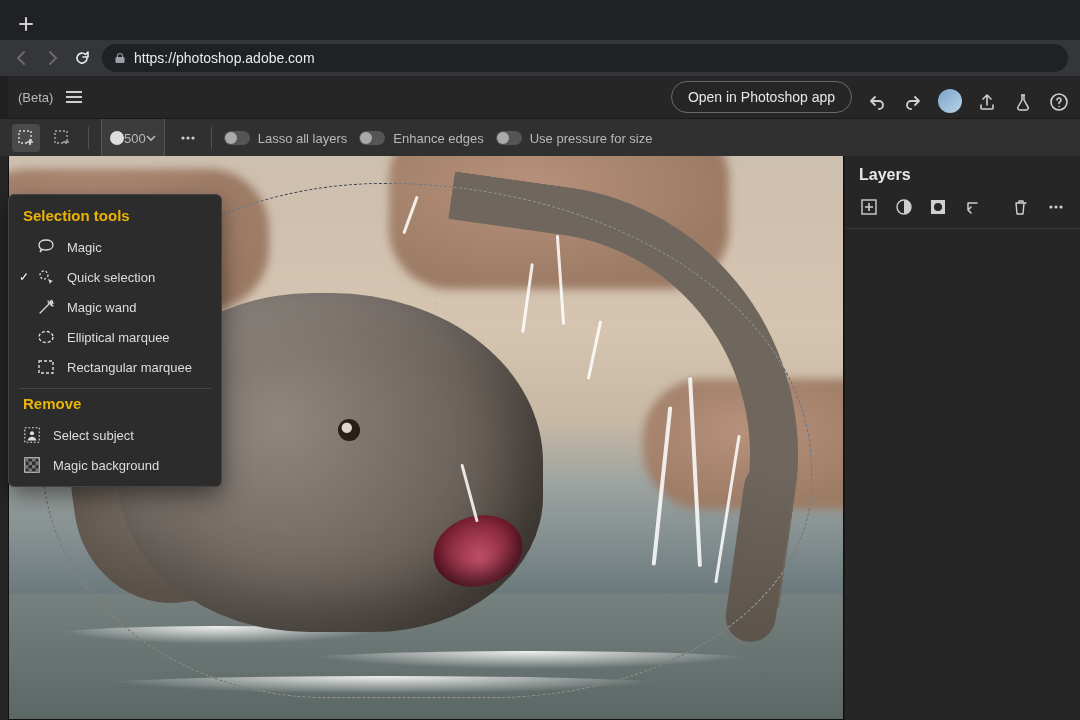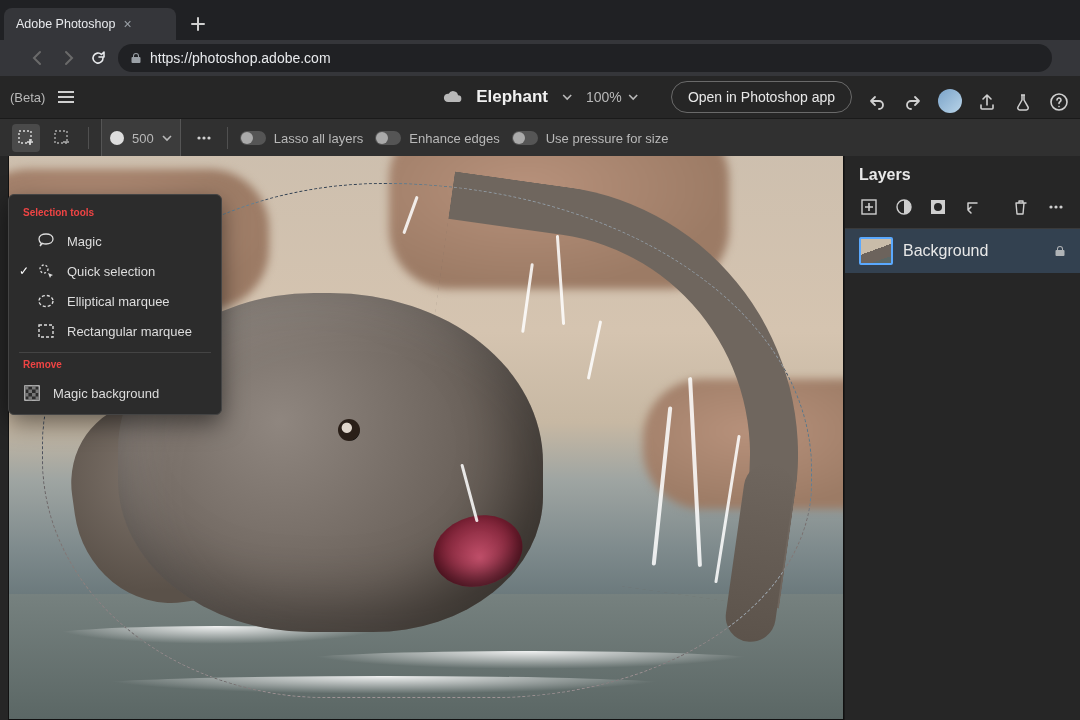--- a/index.html
+++ b/index.html
@@ -14,45 +14,45 @@
     --accent:#1473e6;
     --row-sel:#3a4a5a;
   }
   html,body{margin:0;padding:0;width:1080px;height:720px;background:#202020;font-family:"Segoe UI",Arial,sans-serif;color:var(--text);overflow:hidden;}
   
   .tabstrip{height:40px;background:#202124;display:flex;align-items:flex-end;padding-left:4px;}
   .tab{display:flex;align-items:center;gap:8px;height:32px;background:#35363a;border-radius:8px 8px 0 0;padding:0 10px 0 12px;font-size:12.5px;color:#e8eaed;min-width:150px;}
   .tab .close{font-size:14px;color:#9aa0a6;}
   .newtab{width:28px;height:28px;display:flex;align-items:center;justify-content:center;color:#cfcfcf;margin-left:8px;margin-bottom:2px;border-radius:50%;}
   
-  .urlbar{height:36px;background:#35363a;display:flex;align-items:center;gap:10px;padding:0 28px;}
+  .urlbar{height:36px;background:#35363a;display:flex;align-items:center;gap:10px;padding:0 12px;}
   .urlbar .navbtn{width:20px;height:20px;display:flex;align-items:center;justify-content:center;color:#9aa0a6;}
   .urlbar .navbtn.enabled{color:#e8eaed;}
   .omni{flex:1;height:28px;background:#202124;border-radius:14px;display:flex;align-items:center;gap:8px;padding:0 12px;color:#e8eaed;font-size:14px;}
   .lock{width:12px;height:12px;}
   
-  .appheader{height:42px;background:var(--bg1);display:flex;align-items:center;padding:0 10px;gap:10px;position:relative;border-bottom:1px solid #1a1a1a;}
+  .appheader{height:42px;background:var(--bg1);display:flex;align-items:center;padding:0 10px;gap:10px;position:relative;border-bottom:1px solid #1a1a1a;margin-left:8px;}
   .beta{font-size:13px;color:var(--text-dim);}
   .hamburger div{width:16px;height:2px;background:#cfcfcf;margin:3px 0;}
   .center{position:absolute;left:50%;transform:translateX(-50%);display:flex;align-items:center;gap:14px;}
   .cloud{width:20px;height:14px;}
   .doc-title{font-size:17px;font-weight:600;color:#f0f0f0;}
   .chev{width:10px;height:10px;}
   .zoom{font-size:14px;color:var(--text-dim);display:flex;align-items:center;gap:6px;}
   .rightcluster{margin-left:auto;display:flex;align-items:flex-end;gap:14px;}
   .openbtn{border:1px solid #6a6a6a;border-radius:18px;padding:7px 16px;font-size:14px;color:var(--text);}
   .iconbtn{width:22px;height:22px;display:flex;align-items:center;justify-content:center;color:#d0d0d0;}
   .avatar{width:24px;height:24px;border-radius:50%;background:linear-gradient(135deg,#7aa3c9,#b9d4e8);}
   
   .optbar{height:38px;background:var(--bg2);display:flex;align-items:center;gap:12px;padding:0 12px;border-bottom:1px solid #1a1a1a;font-size:13px;color:var(--text-dim);}
   .optgroup{display:flex;align-items:center;gap:8px;}
   .sqbtn{width:28px;height:28px;border-radius:4px;display:flex;align-items:center;justify-content:center;}
   .sqbtn.active{background:#4a4a4a;}
   .vdiv{width:1px;height:22px;background:#505050;}
-  .brush{display:flex;align-items:center;gap:8px;background:#3c3c3c;border:1px solid #555;border-radius:4px;height:28px;padding:16px 8px;}
+  .brush{display:flex;align-items:center;background:#3c3c3c;border:1px solid #555;border-radius:4px;height:28px;padding:16px 8px;}
   .brush .dot{width:14px;height:14px;border-radius:50%;background:#ddd;}
   .toggle{width:26px;height:14px;border-radius:8px;background:#555;position:relative;}
   .toggle::after{content:"";position:absolute;width:12px;height:12px;border-radius:50%;background:#aaa;top:1px;left:1px;}
   
   .workspace{position:absolute;top:156px;bottom:0;left:0;right:0;display:flex;}
   .canvas-area{flex:1;background:#262626;position:relative;overflow:hidden;}
   .canvas{position:absolute;left:8px;top:-8px;right:0;bottom:0;border:1px solid #111;overflow:hidden;}
   .photo{position:absolute;inset:0;}
   .sky{position:absolute;inset:0;background:linear-gradient(#cdbfae 0%,#d5c4b0 32%,#c7b8a3 48%,#9fa5a2 58%,#7f8b8d 70%,#6c7a7d 78%,#566569 100%);}
   .rock{position:absolute;width:300px;height:140px;border-radius:60px;background:radial-gradient(ellipse at 40% 40%,#b7917b,#9c7b65 70%);filter:blur(4px);} 
@@ -62,43 +62,39 @@
   .eye{position:absolute;left:38%;top:44%;width:22px;height:22px;border-radius:50%;background:radial-gradient(circle at 40% 40%,#e0d6cc 0 25%,#2a1f18 30% 70%,#000 75%);}  
   .mouth{position:absolute;left:51%;top:64%;width:90px;height:70px;border-radius:50%;background:radial-gradient(circle at 50% 60%,#c2506b,#7a1f33 70%);transform:rotate(-15deg);box-shadow:inset 0 -10px 20px rgba(0,0,0,.5);}  
   .trunk{position:absolute;left:50%;top:-2%;width:52%;height:80%;border:48px solid #6f665e;border-bottom:none;border-left:none;border-radius:0 70% 0 0;transform:rotate(8deg);box-sizing:border-box;}
   .trunk::after{content:"";position:absolute;right:-46px;top:58%;width:50px;height:180px;background:linear-gradient(#6f665e,#5c534b);border-radius:30px;}
   .splash{position:absolute;width:3px;background:rgba(255,255,255,.85);border-radius:2px;}
   .water{position:absolute;left:0;right:0;bottom:0;height:22%;background:linear-gradient(#76817f,#5b6765);}
   .wave{position:absolute;height:18px;background:radial-gradient(ellipse at 50% 0,rgba(255,255,255,.9),rgba(255,255,255,0) 70%);border-radius:50%;}
   .marching{position:absolute;border:1.5px dashed #fff;border-radius:48% 60% 45% 40% / 55% 60% 45% 50%;mix-blend-mode:difference;pointer-events:none;}
   
   .toolpanel{position:absolute;left:8px;top:38px;width:212px;background:#2c2c2c;border:1px solid #444;border-radius:6px;box-shadow:0 8px 24px rgba(0,0,0,.5);padding:10px 0 6px;font-size:13px;}
-  .toolpanel h4{margin:2px 14px 8px;font-size:10px;font-weight:600;color:#ef4444;}
+  .toolpanel h4{margin:2px 14px 8px;font-size:15px;font-weight:600;color:#eab308;}
   .toolitem{display:flex;align-items:center;gap:12px;padding:6px 14px;color:#ddd;position:relative;}
   .toolitem .chk{position:absolute;left:10px;color:#fff;font-size:12px;}
   .toolitem .ico{width:18px;height:18px;margin-left:14px;display:flex;align-items:center;justify-content:center;}
   .tdiv{height:1px;background:#444;margin:6px 10px;}
   
   .layers{width:235px;background:var(--bg1);display:flex;flex-direction:column;border-left:1px solid #1a1a1a;}
   .layers-h{padding:10px 14px 8px;font-size:16px;font-weight:600;}
   .layer-tools{display:flex;gap:14px;padding:4px 14px 10px;border-bottom:1px solid #3a3a3a;align-items:center;}
   .layer-tools .sp{flex:1;}
   .layer-row{display:flex;align-items:center;gap:10px;padding:8px 14px;background:#334150;}
   .thumb{width:30px;height:24px;border:2px solid #5aa9ff;background:linear-gradient(160deg,#c9bca9 0 45%,#6c635c 45% 80%,#5b6765 80%);border-radius:2px;}
   .layer-row .lock{margin-left:auto;opacity:.8;}
   svg{display:block;}
 </style>
 </head>
 <body>
 
 <div class="tabstrip">
-  <div class="tab">
-    <span>Adobe Photoshop</span>
-    <span class="close">×</span>
-  </div>
   <div class="newtab">
     <svg width="14" height="14" viewBox="0 0 14 14">
         <path d="M7 1v12M1 7h12" stroke="#cfcfcf" stroke-width="2" stroke-linecap="round"></path>
       </svg>
   </div>
 </div>
 
 <div class="urlbar">
   <div class="navbtn">
       <svg width="16" height="16" viewBox="0 0 16 16">
@@ -124,35 +120,20 @@
 </div>
 
 <div class="appheader">
   <span class="beta">(Beta)</span>
   <div class="iconbtn">
     <div class="hamburger">
         <div></div>
         <div></div>
         <div></div>
       </div>
-  </div>
-  <div class="center">
-    <svg class="cloud" viewBox="0 0 24 16">
-        <path d="M7 14a5 5 0 1 1 .8-9.94A6 6 0 0 1 19 6a4 4 0 0 1 0 8H7z" fill="#b8b8b8"></path>
-      </svg>
-    <span class="doc-title">Elephant</span>
-    <svg class="chev" viewBox="0 0 10 10">
-        <path d="M1 3l4 4 4-4" stroke="#b8b8b8" stroke-width="1.6" fill="none"></path>
-      </svg>
-    <div class="zoom">
-      <span>100%</span>
-      <svg class="chev" viewBox="0 0 10 10">
-          <path d="M1 3l4 4 4-4" stroke="#b8b8b8" stroke-width="1.6" fill="none"></path>
-        </svg>
-    </div>
   </div>
   <div class="rightcluster">
     <div class="openbtn">Open in Photoshop app</div>
     <div class="iconbtn">
         <svg width="20" height="20" viewBox="0 0 20 20">
           <path d="M8 5 4 9l4 4M4 9h8a4 4 0 0 1 0 8" stroke="#d0d0d0" stroke-width="1.8" fill="none" stroke-linecap="round" stroke-linejoin="round"></path>
         </svg>
       </div>
     <div class="iconbtn">
         <svg width="20" height="20" viewBox="0 0 20 20">
@@ -273,35 +254,53 @@
             <svg width="18" height="18" viewBox="0 0 18 18">
               <circle cx="7" cy="7" r="4" stroke="#ddd" stroke-width="1.3" fill="none" stroke-dasharray="2 2"></circle>
               <path d="M11 11l5 2-2 1-1 2-2-5z" fill="#ddd"></path>
             </svg>
           </span>
         <span>Quick selection</span>
       </div>
       <div class="toolitem">
         <span class="ico">
             <svg width="18" height="18" viewBox="0 0 18 18">
+              <path d="M3 15 13 5m-2-2 1 1m3 3 1 1m-1-5 .5.5M14 2l.5 2L16 5l-1.5.5L14 7l-.5-1.5L12 5l1.5-.5z" stroke="#ddd" stroke-width="1.2" fill="none" stroke-linecap="round"></path>
+            </svg>
+          </span>
+        <span>Magic wand</span>
+      </div>
+      <div class="toolitem">
+        <span class="ico">
+            <svg width="18" height="18" viewBox="0 0 18 18">
               <ellipse cx="9" cy="9" rx="7" ry="5.5" stroke="#ddd" stroke-width="1.4" fill="none" stroke-dasharray="3 2"></ellipse>
             </svg>
           </span>
         <span>Elliptical marquee</span>
       </div>
       <div class="toolitem">
         <span class="ico">
             <svg width="18" height="18" viewBox="0 0 18 18">
               <rect x="2" y="3" width="14" height="12" stroke="#ddd" stroke-width="1.4" fill="none" stroke-dasharray="3 2"></rect>
             </svg>
           </span>
         <span>Rectangular marquee</span>
       </div>
       <div class="tdiv"></div>
       <h4>Remove</h4>
+      <div class="toolitem">
+        <span class="ico" style="margin-left:0">
+            <svg width="20" height="20" viewBox="0 0 20 20">
+              <rect x="2" y="2" width="16" height="16" stroke="#ddd" stroke-width="1.2" fill="none" stroke-dasharray="2 2"></rect>
+              <circle cx="10" cy="8" r="2.3" fill="#ddd"></circle>
+              <path d="M5 16c1-3 3-4 5-4s4 1 5 4" fill="#ddd"></path>
+            </svg>
+          </span>
+        <span>Select subject</span>
+      </div>
       <div class="toolitem">
         <span class="ico" style="margin-left:0">
             <svg width="20" height="20" viewBox="0 0 20 20">
               <rect x="2" y="2" width="16" height="16" stroke="#ddd" stroke-width="1.2" fill="none"></rect>
               <path d="M2 2h4v4H2zM10 2h4v4h-4zM6 6h4v4H6zM14 6h4v4h-4zM2 10h4v4H2zM10 10h4v4h-4zM6 14h4v4H6zM14 14h4v4h-4z" fill="#777"></path>
             </svg>
           </span>
         <span>Magic background</span>
       </div>
     </div>
@@ -340,21 +339,14 @@
           </svg>
         </div>
       <div class="iconbtn">
           <svg width="18" height="18" viewBox="0 0 18 18">
             <circle cx="4" cy="9" r="1.6" fill="#cfcfcf"></circle>
             <circle cx="9" cy="9" r="1.6" fill="#cfcfcf"></circle>
             <circle cx="14" cy="9" r="1.6" fill="#cfcfcf"></circle>
           </svg>
         </div>
     </div>
-    <div class="layer-row">
-      <div class="thumb"></div>
-      <span>Background</span>
-      <svg class="lock" width="14" height="14" viewBox="0 0 12 12">
-          <path d="M3 5V4a3 3 0 0 1 6 0v1h.5a1 1 0 0 1 1 1v4a1 1 0 0 1-1 1h-7a1 1 0 0 1-1-1V6a1 1 0 0 1 1-1H3zm1 0h4V4a2 2 0 0 0-4 0v1z" fill="#d0d0d0"></path>
-        </svg>
-    </div>
   </div>
 </div>
 
 </body></html>

